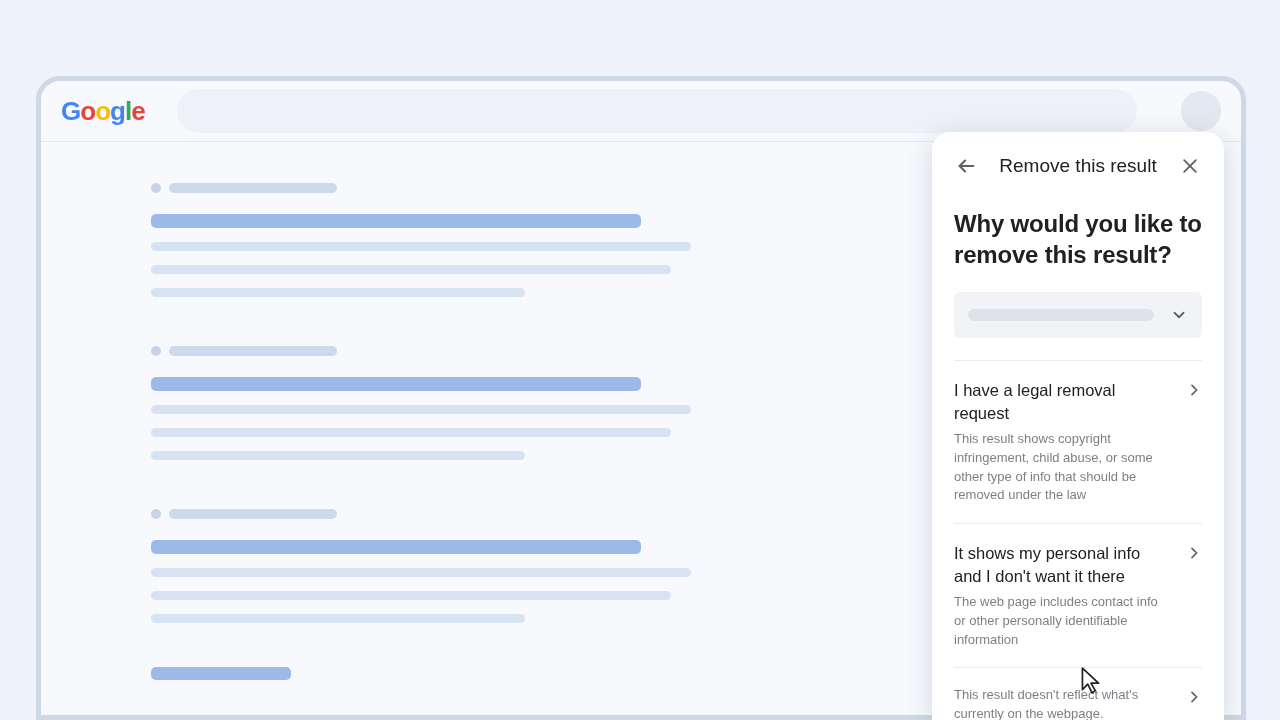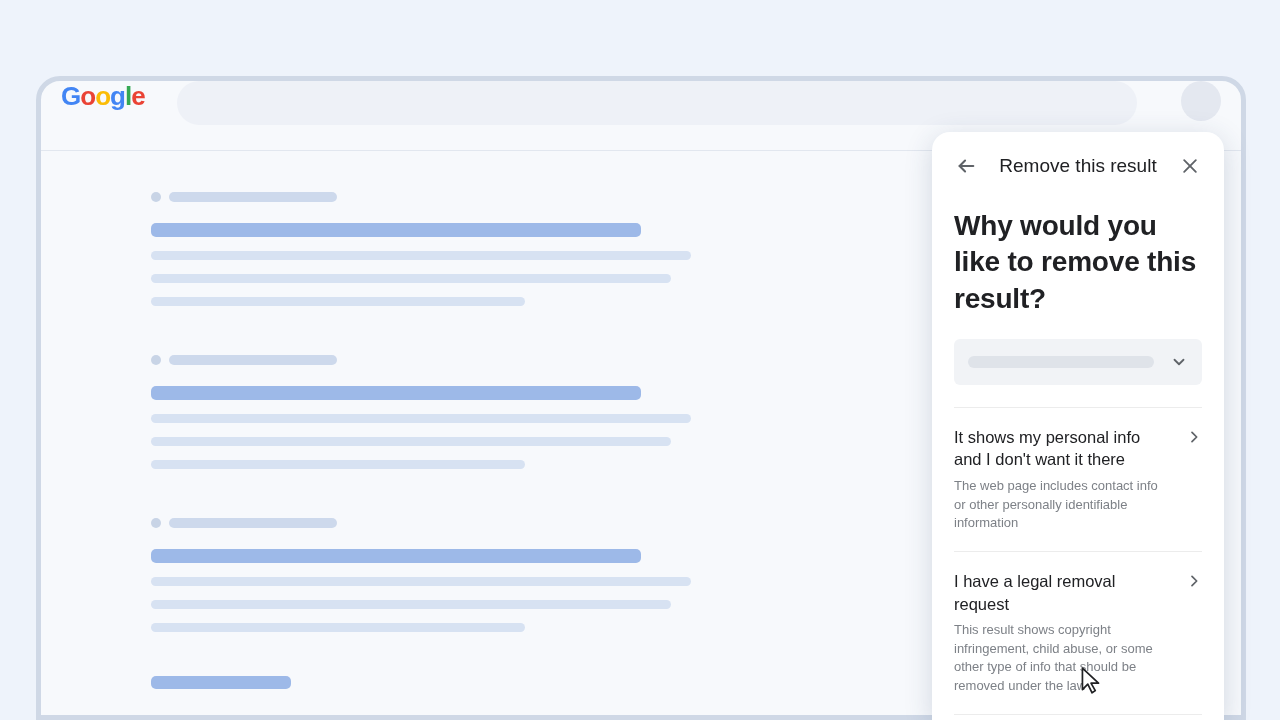--- a/index.html
+++ b/index.html
@@ -15,24 +15,24 @@
     top: 76px;
     width: 1210px;
     height: 644px;
     background: #f7f9fc;
     border: 5px solid #cfd8e6;
     border-top-left-radius: 24px;
     border-top-right-radius: 24px;
     overflow: hidden;
   }
   .topbar {
-    height: 70px;
+    height: 61px;
     border-bottom: 1px solid #e2e7ef;
     display: flex;
-    align-items: flex-start;
+    align-items: center;
     padding: 0 20px;
     gap: 32px;
   }
   .logo {
     font-size: 26px;
     font-weight: 700;
     letter-spacing: -1px;
   }
   .logo span:nth-child(1){color:#4285F4;}
   .logo span:nth-child(2){color:#EA4335;}
@@ -96,21 +96,21 @@
     font-size: 19px;
     font-weight: 500;
     color:#202124;
   }
   .panel-body {
     padding: 0 22px 10px 22px;
     overflow-y: auto;
     flex:1;
   }
   .question {
-    font-size: 28px;
+    font-size: 24px;
     line-height: 1.3;
     font-weight: 600;
     color:#202124;
     margin: 10px 0 22px 0;
     letter-spacing: -0.2px;
   }
   .dropdown {
     background:#f1f3f6;
     border-radius:6px;
     height:46px;
@@ -220,32 +220,32 @@
 
     <div class="dropdown">
       <div class="placeholder-bar"></div>
       <svg width="18" height="18" viewBox="0 0 24 24" fill="none" stroke="#5f6368" stroke-width="2.4" stroke-linecap="round" stroke-linejoin="round">
           <polyline points="6 9 12 15 18 9"></polyline>
         </svg>
     </div>
 
     <div class="option">
       <div class="option-text">
-        <div class="option-title">It shows my personal info and I don't want it there</div>
-        <div class="option-desc">The web page includes contact info or other personally identifiable information</div>
+        <div class="option-title">I have a legal removal request</div>
+        <div class="option-desc">This result shows copyright infringement, child abuse, or some other type of info that should be removed under the law</div>
       </div>
       <svg class="chev" width="16" height="16" viewBox="0 0 24 24" fill="none" stroke="currentColor" stroke-width="2.6" stroke-linecap="round" stroke-linejoin="round">
           <polyline points="9 5 16 12 9 19"></polyline>
         </svg>
     </div>
 
     <div class="option">
       <div class="option-text">
-        <div class="option-title">I have a legal removal request</div>
-        <div class="option-desc">This result shows copyright infringement, child abuse, or some other type of info that should be removed under the law</div>
+        <div class="option-title">It shows my personal info and I don't want it there</div>
+        <div class="option-desc">The web page includes contact info or other personally identifiable information</div>
       </div>
       <svg class="chev" width="16" height="16" viewBox="0 0 24 24" fill="none" stroke="currentColor" stroke-width="2.6" stroke-linecap="round" stroke-linejoin="round">
           <polyline points="9 5 16 12 9 19"></polyline>
         </svg>
     </div>
 
     <div class="option">
       <div class="option-text">
         <div class="option-desc">This result doesn't reflect what's currently on the webpage.</div>
       </div>

